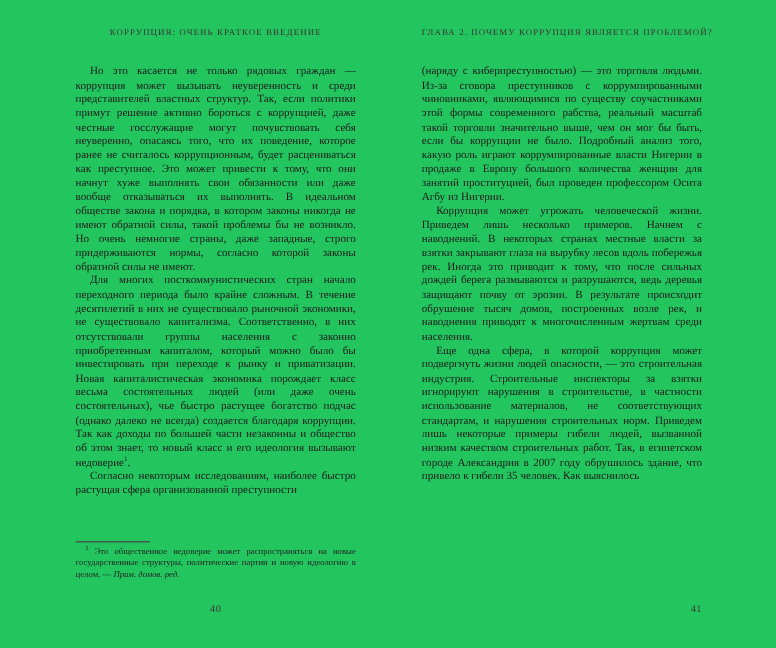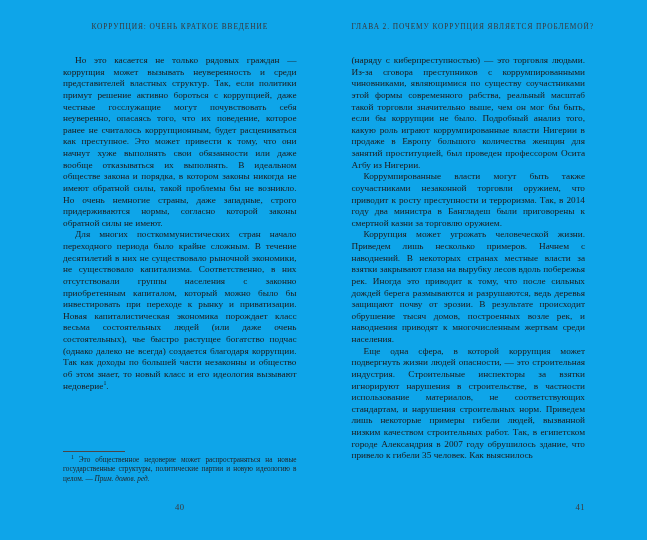--- a/index.html
+++ b/index.html
@@ -11,21 +11,21 @@
     width: 647px;
     height: 540px;
     font-family: "Liberation Serif", "DejaVu Serif", serif;
     color: #231f20;
     overflow: hidden;
   }
   .spread {
     position: relative;
     width: 647px;
     height: 540px;
-    background: #0ea5e9;
+    background: #22c55e;
     display: flex;
   }
   .page {
     position: relative;
     width: 323.5px;
     height: 540px;
     box-sizing: border-box;
   }
   .page-left  { padding: 22px 27px 0 63px; }
   .page-right { padding: 22px 62px 0 28px; }
@@ -110,38 +110,38 @@
 <body>
 
 <div class="spread">
 
   <div class="page page-left">
     <div class="running-head">Коррупция: очень краткое введение</div>
 
     <div class="body-col">
       <p>Но это касается не только рядовых граждан — коррупция может вызывать неуверенность и среди представителей властных структур. Так, если политики примут решение активно бороться с коррупцией, даже честные госслужащие могут почувствовать себя неуверенно, опасаясь того, что их поведение, которое ранее не считалось коррупционным, будет расцениваться как преступное. Это может привести к тому, что они начнут хуже выполнять свои обязанности или даже вообще отказываться их выполнять. В идеальном обществе закона и порядка, в котором законы никогда не имеют обратной силы, такой проблемы бы не возникло. Но очень немногие страны, даже западные, строго придерживаются нормы, согласно которой законы обратной силы не имеют.</p>
       <p><span>Для многих посткоммунистических стран начало переходного периода было крайне сложным. В течение десятилетий в них не существовало рыночной экономики, не существовало капитализма. Соответственно, в них отсутствовали группы населения с законно приобретенным капиталом, который можно было бы инвестировать при переходе к рынку и приватизации. Новая капиталистическая экономика порождает класс весьма состоятельных людей (или даже очень состоятельных), чье быстро растущее богатство подчас (однако далеко не всегда) создается благодаря коррупции. Так как доходы по большей части незаконны и общество об этом знает, то новый класс и его идеология вызывают недоверие</span><sup class="fn-ref">1</sup>.</p>
+      <p>Согласно некоторым исследованиям, наиболее быстро растущая сфера организованной преступности</p>
     </div>
 
     <div class="footnote-wrap">
       <div class="footnote-rule"></div>
       <div class="footnote"><sup>1</sup> <span>Это общественное недоверие может распространяться на новые государственные структуры, политические партии и новую идеологию в целом. — </span><span class="ital">Прим. домов. ред.</span></div>
     </div>
 
     <div class="folio">40</div>
   </div>
 
   <div class="gutter"></div>
 
   <div class="page page-right">
     <div class="running-head">Глава 2. Почему коррупция является проблемой?</div>
 
     <div class="body-col">
       <p class="no-indent">(наряду с киберпреступностью) — это торговля людьми. Из-за сговора преступников с коррумпированными чиновниками, являющимися по существу соучастниками этой формы современного рабства, реальный масштаб такой торговли значительно выше, чем он мог бы быть, если бы коррупции не было. Подробный анализ того, какую роль играют коррумпированные власти Нигерии в продаже в Европу большого количества женщин для занятий проституцией, был проведен профессором Осита Агбу из Нигерии.</p>
-      <p>Коррумпированные власти могут быть также соучастниками незаконной торговли оружием, что приводит к росту преступности и терроризма. Так, в 2014 году два министра в Бангладеш были приговорены к смертной казни за торговлю оружием.</p>
       <p>Коррупция может угрожать человеческой жизни. Приведем лишь несколько примеров. Начнем с наводнений. В некоторых странах местные власти за взятки закрывают глаза на вырубку лесов вдоль побережья рек. Иногда это приводит к тому, что после сильных дождей берега размываются и разрушаются, ведь деревья защищают почву от эрозии. В результате происходит обрушение тысяч домов, построенных возле рек, и наводнения приводят к многочисленным жертвам среди населения.</p>
       <p>Еще одна сфера, в которой коррупция может подвергнуть жизни людей опасности, — это строительная индустрия. Строительные инспекторы за взятки игнорируют нарушения в строительстве, в частности использование материалов, не соответствующих стандартам, и нарушения строительных норм. Приведем лишь некоторые примеры гибели людей, вызванной низким качеством строительных работ. Так, в египетском городе Александрия в 2007 году обрушилось здание, что привело к гибели 35 человек. Как выяснилось</p>
     </div>
 
     <div class="folio">41</div>
   </div>
 
 </div>
 
 </body></html>

